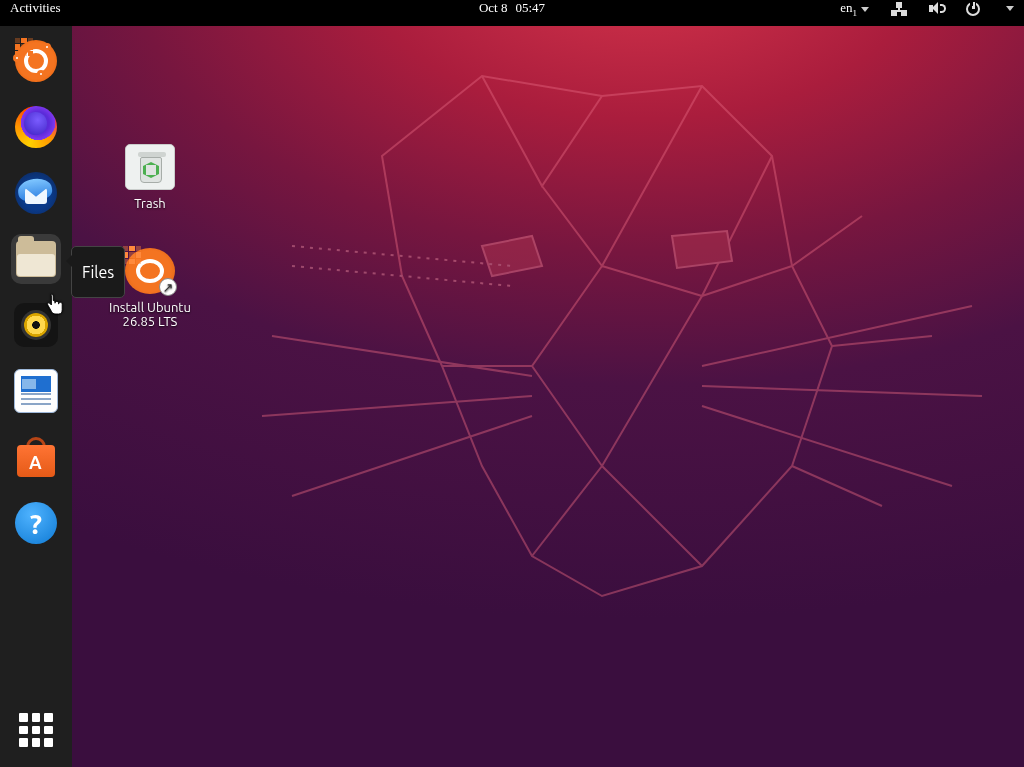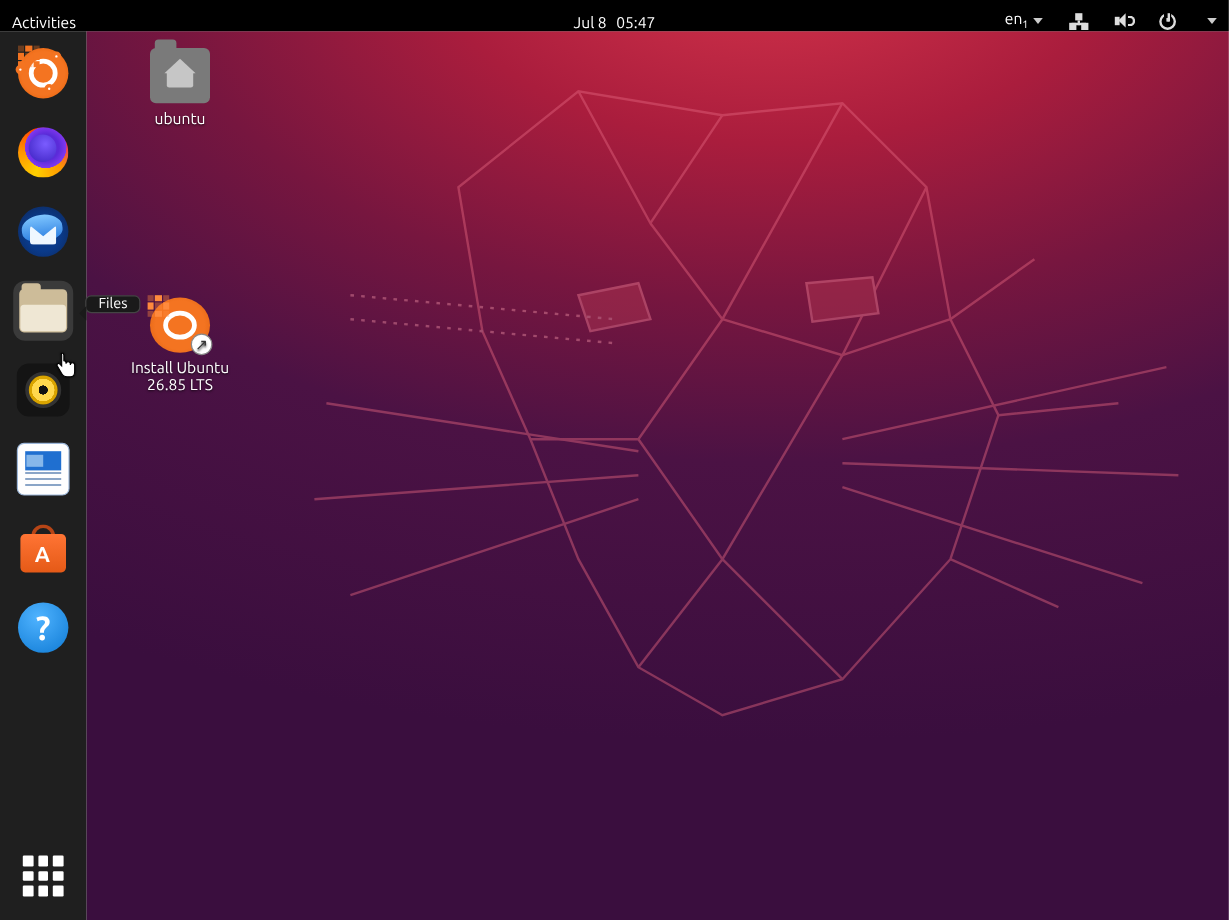--- a/index.html
+++ b/index.html
@@ -1,22 +1,22 @@
 <!DOCTYPE html>
 <html><head>
 <meta charset="utf-8">
 <style>
   * { margin:0; padding:0; box-sizing:border-box; }
   html, body { width:1024px; height:767px; overflow:hidden;
     font-family:"Ubuntu","Segoe UI",sans-serif; color:#fff; }
 
   
   .topbar { position:absolute; top:0; left:0; right:0; height:26px;
-    background:#000; display:flex; align-items:flex-end; font-size:13px;
-    padding:0 10px; z-index:20;}
+    background:#000; display:flex; align-items:flex-start; font-size:13px;
+    padding:0 10px; z-index:20;font-family:Liberation Serif, serif;}
   .topbar .center { position:absolute; left:50%; transform:translateX(-50%);
     display:flex; gap:8px;}
   .topbar .right { margin-left:auto; display:flex; align-items:center; gap:22px;}
   .tri-down { width:0;height:0;border-left:4px solid transparent;
     border-right:4px solid transparent;border-top:5px solid #ccc;
     display:inline-block;margin-left:4px;vertical-align:middle;}
   .lang sub{font-size:9px;vertical-align:sub;}
 
   
   .net-icon{width:16px;height:14px;position:relative;}
@@ -53,21 +53,21 @@
   .dock-item{width:50px;height:50px;border-radius:10px;
     display:flex;align-items:center;justify-content:center;position:relative;}
   .dock-item.hovered{background:rgba(255,255,255,.12);}
   .dock .spacer{flex:1;}
   .apps-grid{width:34px;height:34px;display:grid;grid-template-columns:repeat(3,1fr);
     grid-template-rows:repeat(3,1fr);gap:4px;margin-bottom:20px;}
   .apps-grid span{background:#fff;border-radius:1px;}
 
   
   .tooltip{position:absolute;left:60px;top:12px;background:#1a1a1a;
-    border:1px solid #444;border-radius:5px;padding:0 10px;font-size:12px;
+    border:1px solid #444;border-radius:5px;padding:16px 10px;font-size:16px;
     white-space:nowrap;z-index:30;}
   .tooltip::before{content:"";position:absolute;left:-6px;top:8px;
     border-top:6px solid transparent;border-bottom:6px solid transparent;
     border-right:6px solid #1a1a1a;}
 
   
   .hand-cursor{position:absolute;width:18px;height:22px;z-index:40;
     left:46px;top:294px;}
   .hand-cursor svg{filter:drop-shadow(0 0 1px #000);}
 
@@ -178,21 +178,21 @@
   .install-ic .link{position:absolute;right:-2px;bottom:-2px;width:18px;height:18px;
     background:#fff;border-radius:50%;border:1px solid #888;display:flex;
     align-items:center;justify-content:center;color:#333;font-size:13px;}
 </style>
 </head>
 <body>
 
 <div class="topbar">
   <div>Activities</div>
   <div class="center">
-    <span>Jul 8</span>
+    <span>Oct 8</span>
     <span>05:47</span>
   </div>
   <div class="right">
     <div class="lang">
       <span>en</span><sub>1</sub><span class="tri-down"></span>
     </div>
     <div class="net-icon">
         <span class="bar"></span>
       </div>
     <div class="vol-icon">
@@ -301,27 +301,28 @@
       <path d="M440 200 L495 195 L500 225 L445 232 Z" fill="#b23552" stroke="#ef7a92"></path>
 
       <path d="M300 340 L40 300 M300 360 L30 380 M300 380 L60 460"></path>
       <path d="M470 330 L740 270 M470 350 L750 360 M470 370 L720 450"></path>
 
       <path d="M60 210 L280 230" stroke-dasharray="3 6" stroke="#e98aa0"></path>
       <path d="M60 230 L280 250" stroke-dasharray="3 6" stroke="#e98aa0"></path>
     </g>
   </svg>
 
-  <div class="dicon" style="left:30px;top:14px;">
-    <div class="ic home-ic">
-        <div class="house"></div>
-      </div>
-    <div>ubuntu</div>
-  </div>
-
+
+  <div class="dicon" style="left:30px;top:118px;">
+    <div class="ic trash-ic">
+      <div class="can"></div>
+        <div class="arrows"></div>
+    </div>
+    <div>Trash</div>
+  </div>
 
   <div class="dicon" style="left:30px;top:222px;">
     <div class="ic install-ic">
       <div class="lp">
           <span></span>
           <span></span>
           <span></span>
           <span></span>
           <span></span>
           <span></span>

